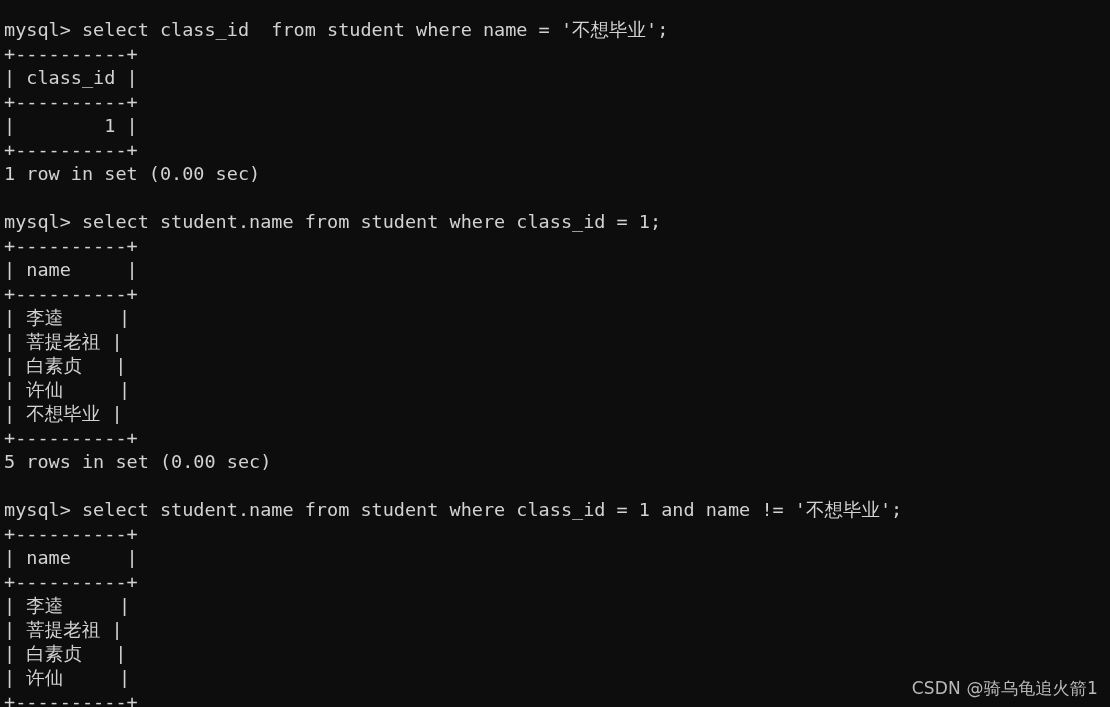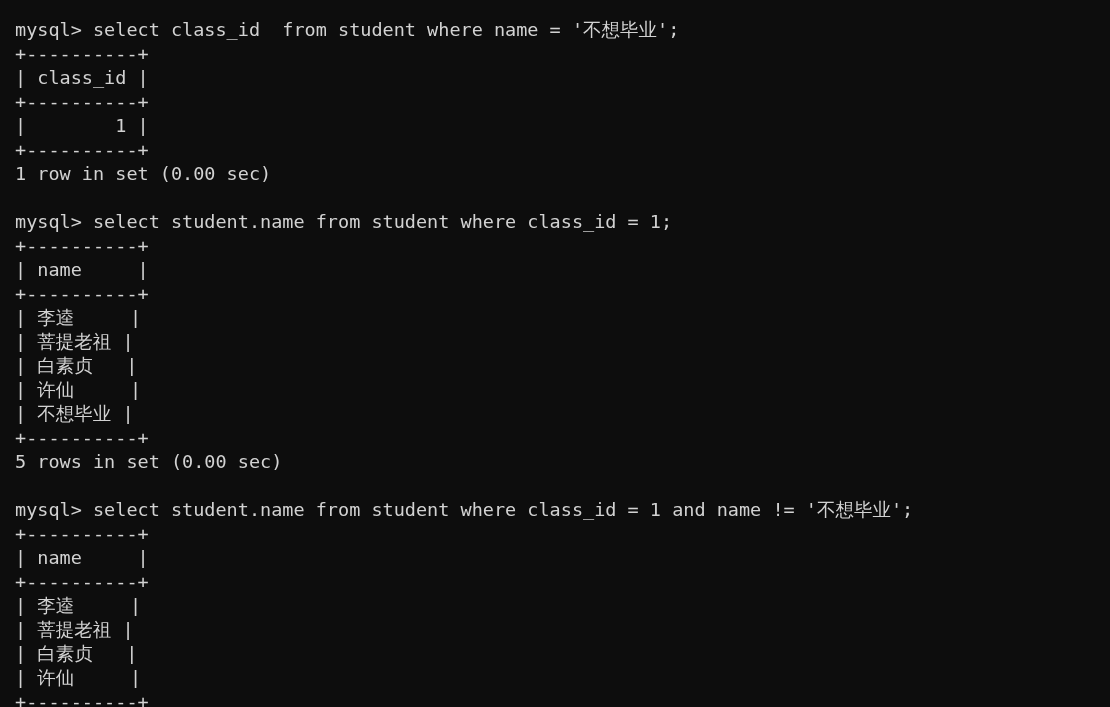--- a/index.html
+++ b/index.html
@@ -21,21 +21,21 @@
     -webkit-font-smoothing: antialiased;
   }
   #screen {
     padding: 18px 0 0 0;
     white-space: pre;
     letter-spacing: 0px;
   }
   .line {
     height: 24px;
     white-space: pre;
-    padding-left: 15px;
+    padding-left: 4px;
   }
   .line.blank {
     height: 24px;
   }
   .watermark {
     position: absolute;
     right: 12px;
     bottom: 8px;
     font-family: "DejaVu Sans", "Liberation Sans", sans-serif;
     font-size: 17px;
@@ -44,13 +44,14 @@
     letter-spacing: 0.2px;
     white-space: pre;
     pointer-events: none;
   }
 </style>
 </head>
 <body>
 
 <div id="terminal">
   <div id="screen"><div class="line">mysql&gt; select class_id  from student where name = '不想毕业';</div><div class="line">+----------+</div><div class="line">| class_id |</div><div class="line">+----------+</div><div class="line">|        1 |</div><div class="line">+----------+</div><div class="line">1 row in set (0.00 sec)</div><div class="line blank"></div><div class="line">mysql&gt; select student.name from student where class_id = 1;</div><div class="line">+----------+</div><div class="line">| name     |</div><div class="line">+----------+</div><div class="line">| 李逵     |</div><div class="line">| 菩提老祖 |</div><div class="line">| 白素贞   |</div><div class="line">| 许仙     |</div><div class="line">| 不想毕业 |</div><div class="line">+----------+</div><div class="line">5 rows in set (0.00 sec)</div><div class="line blank"></div><div class="line">mysql&gt; select student.name from student where class_id = 1 and name != '不想毕业';</div><div class="line">+----------+</div><div class="line">| name     |</div><div class="line">+----------+</div><div class="line">| 李逵     |</div><div class="line">| 菩提老祖 |</div><div class="line">| 白素贞   |</div><div class="line">| 许仙     |</div><div class="line">+----------+</div></div>
+  <div class="watermark">CSDN @骑乌龟追火箭1</div>
 </div>
 
 </body></html>

